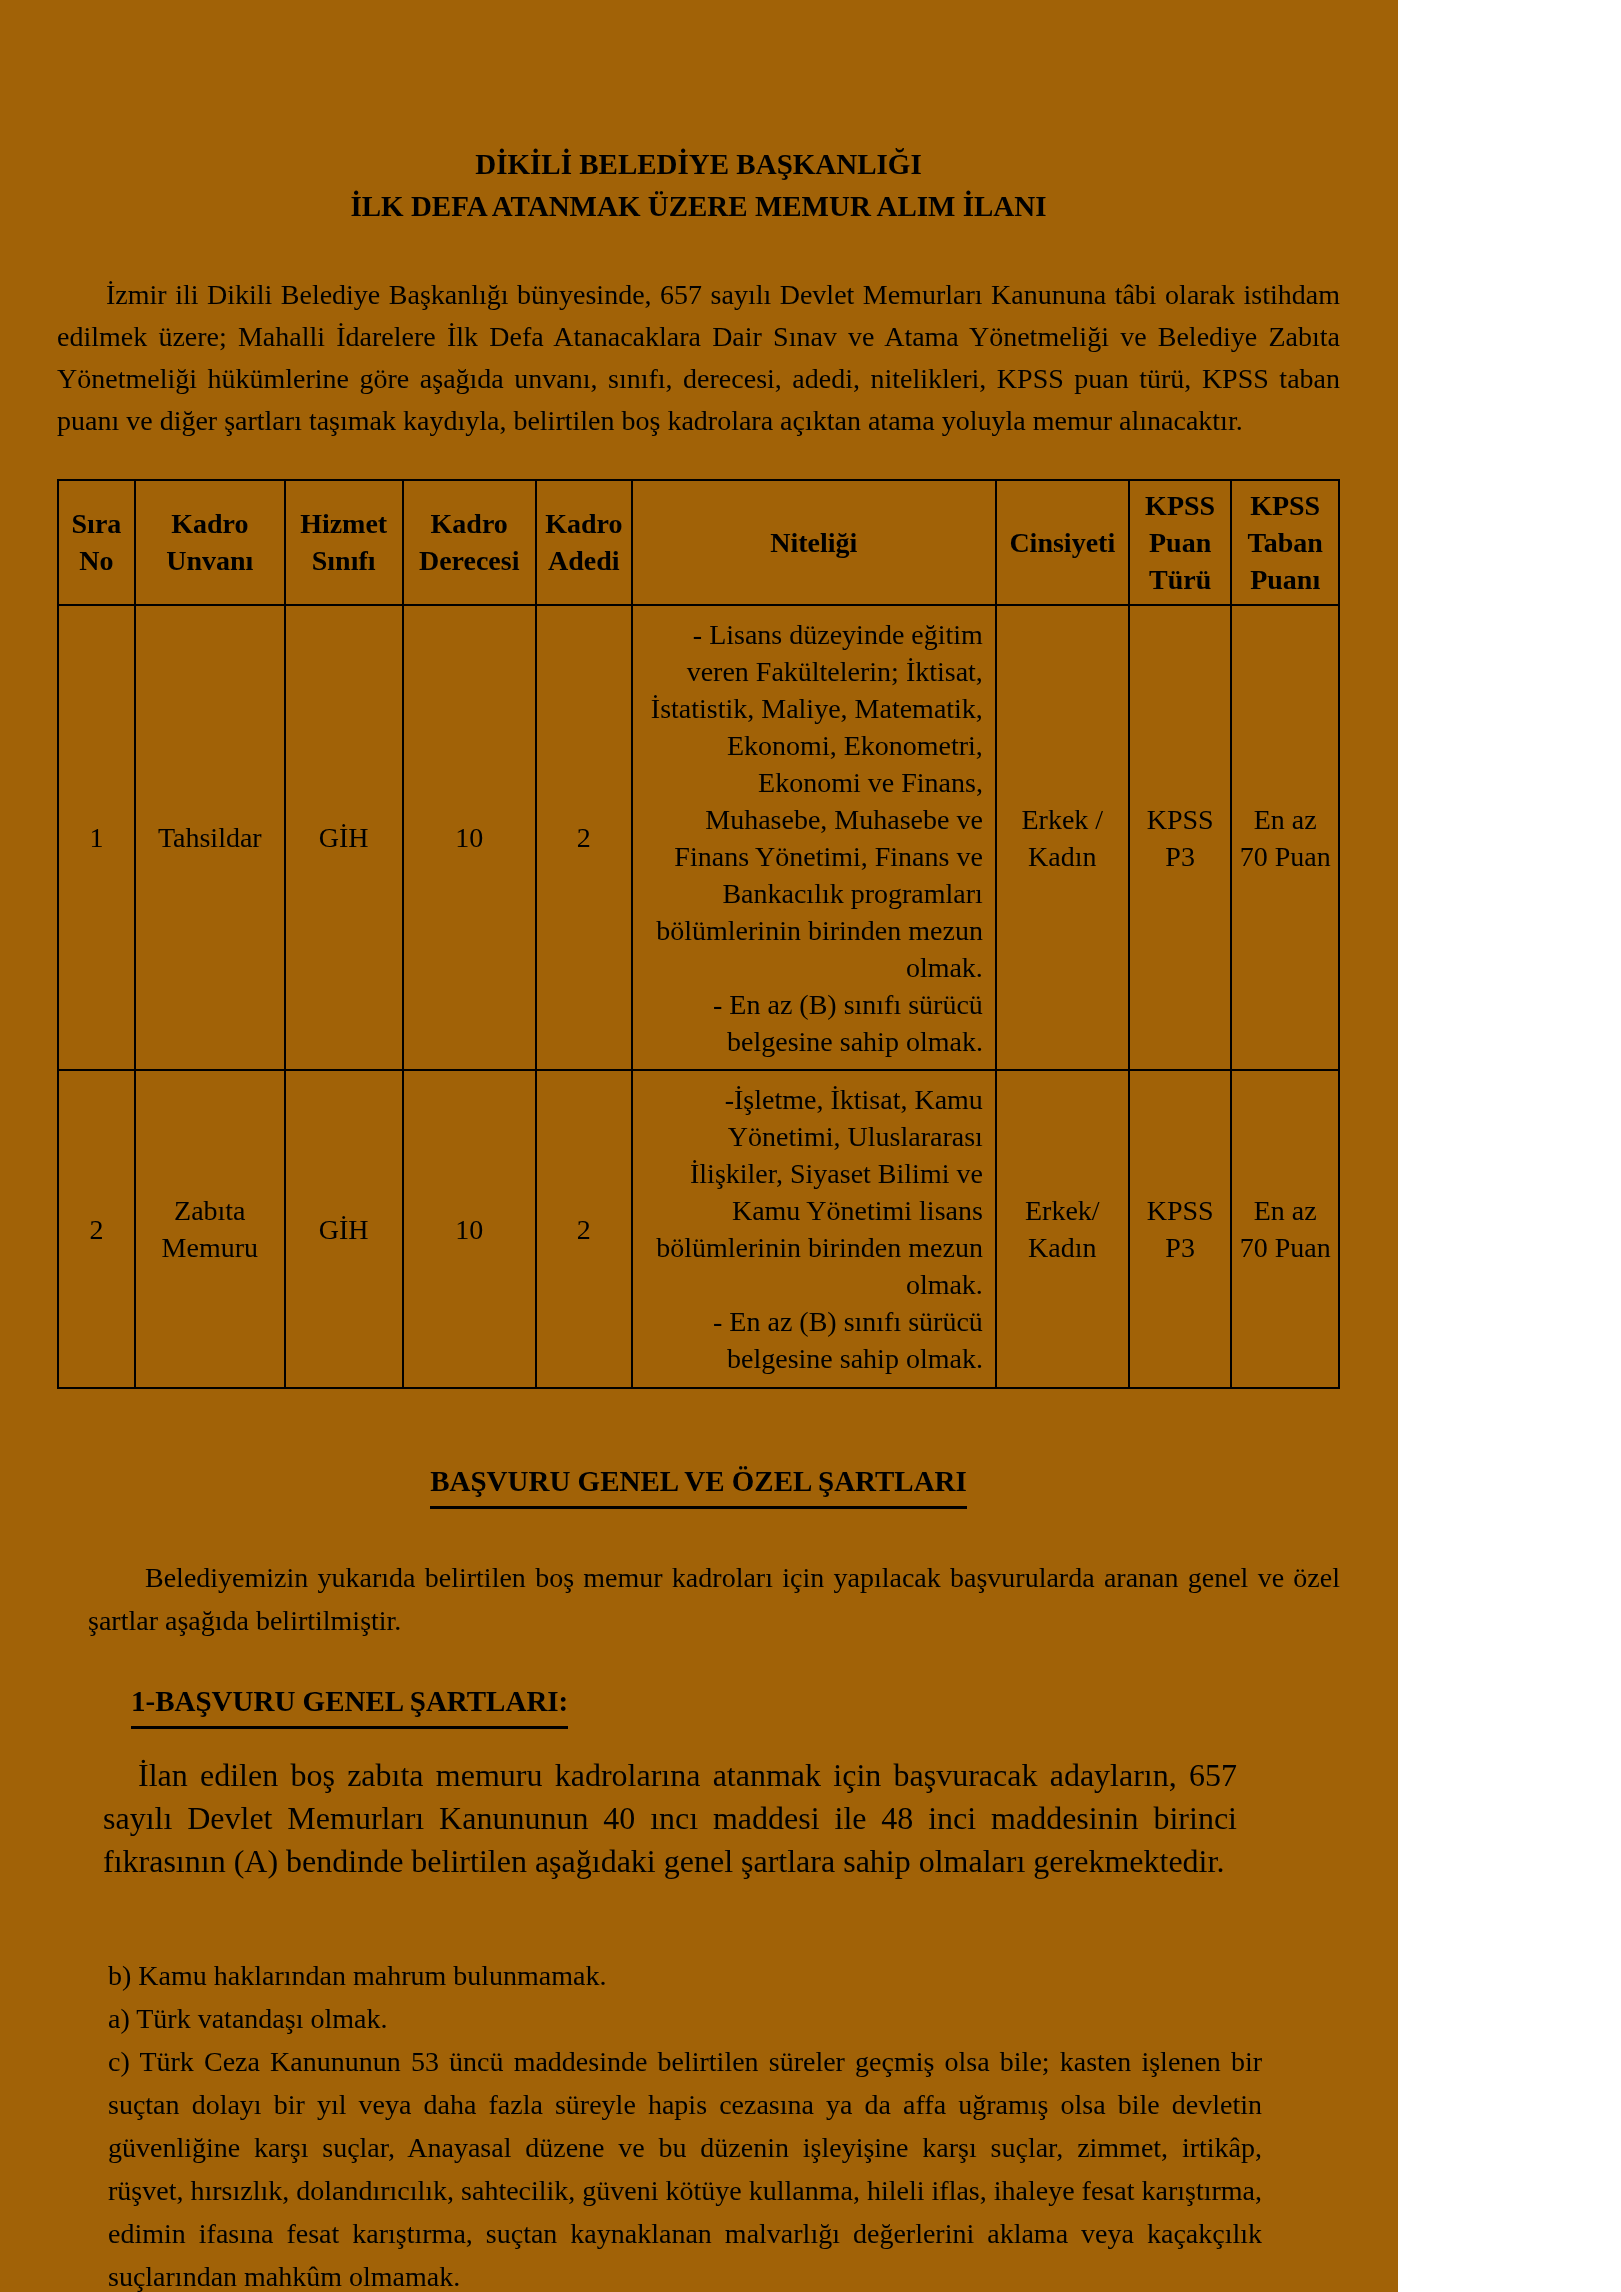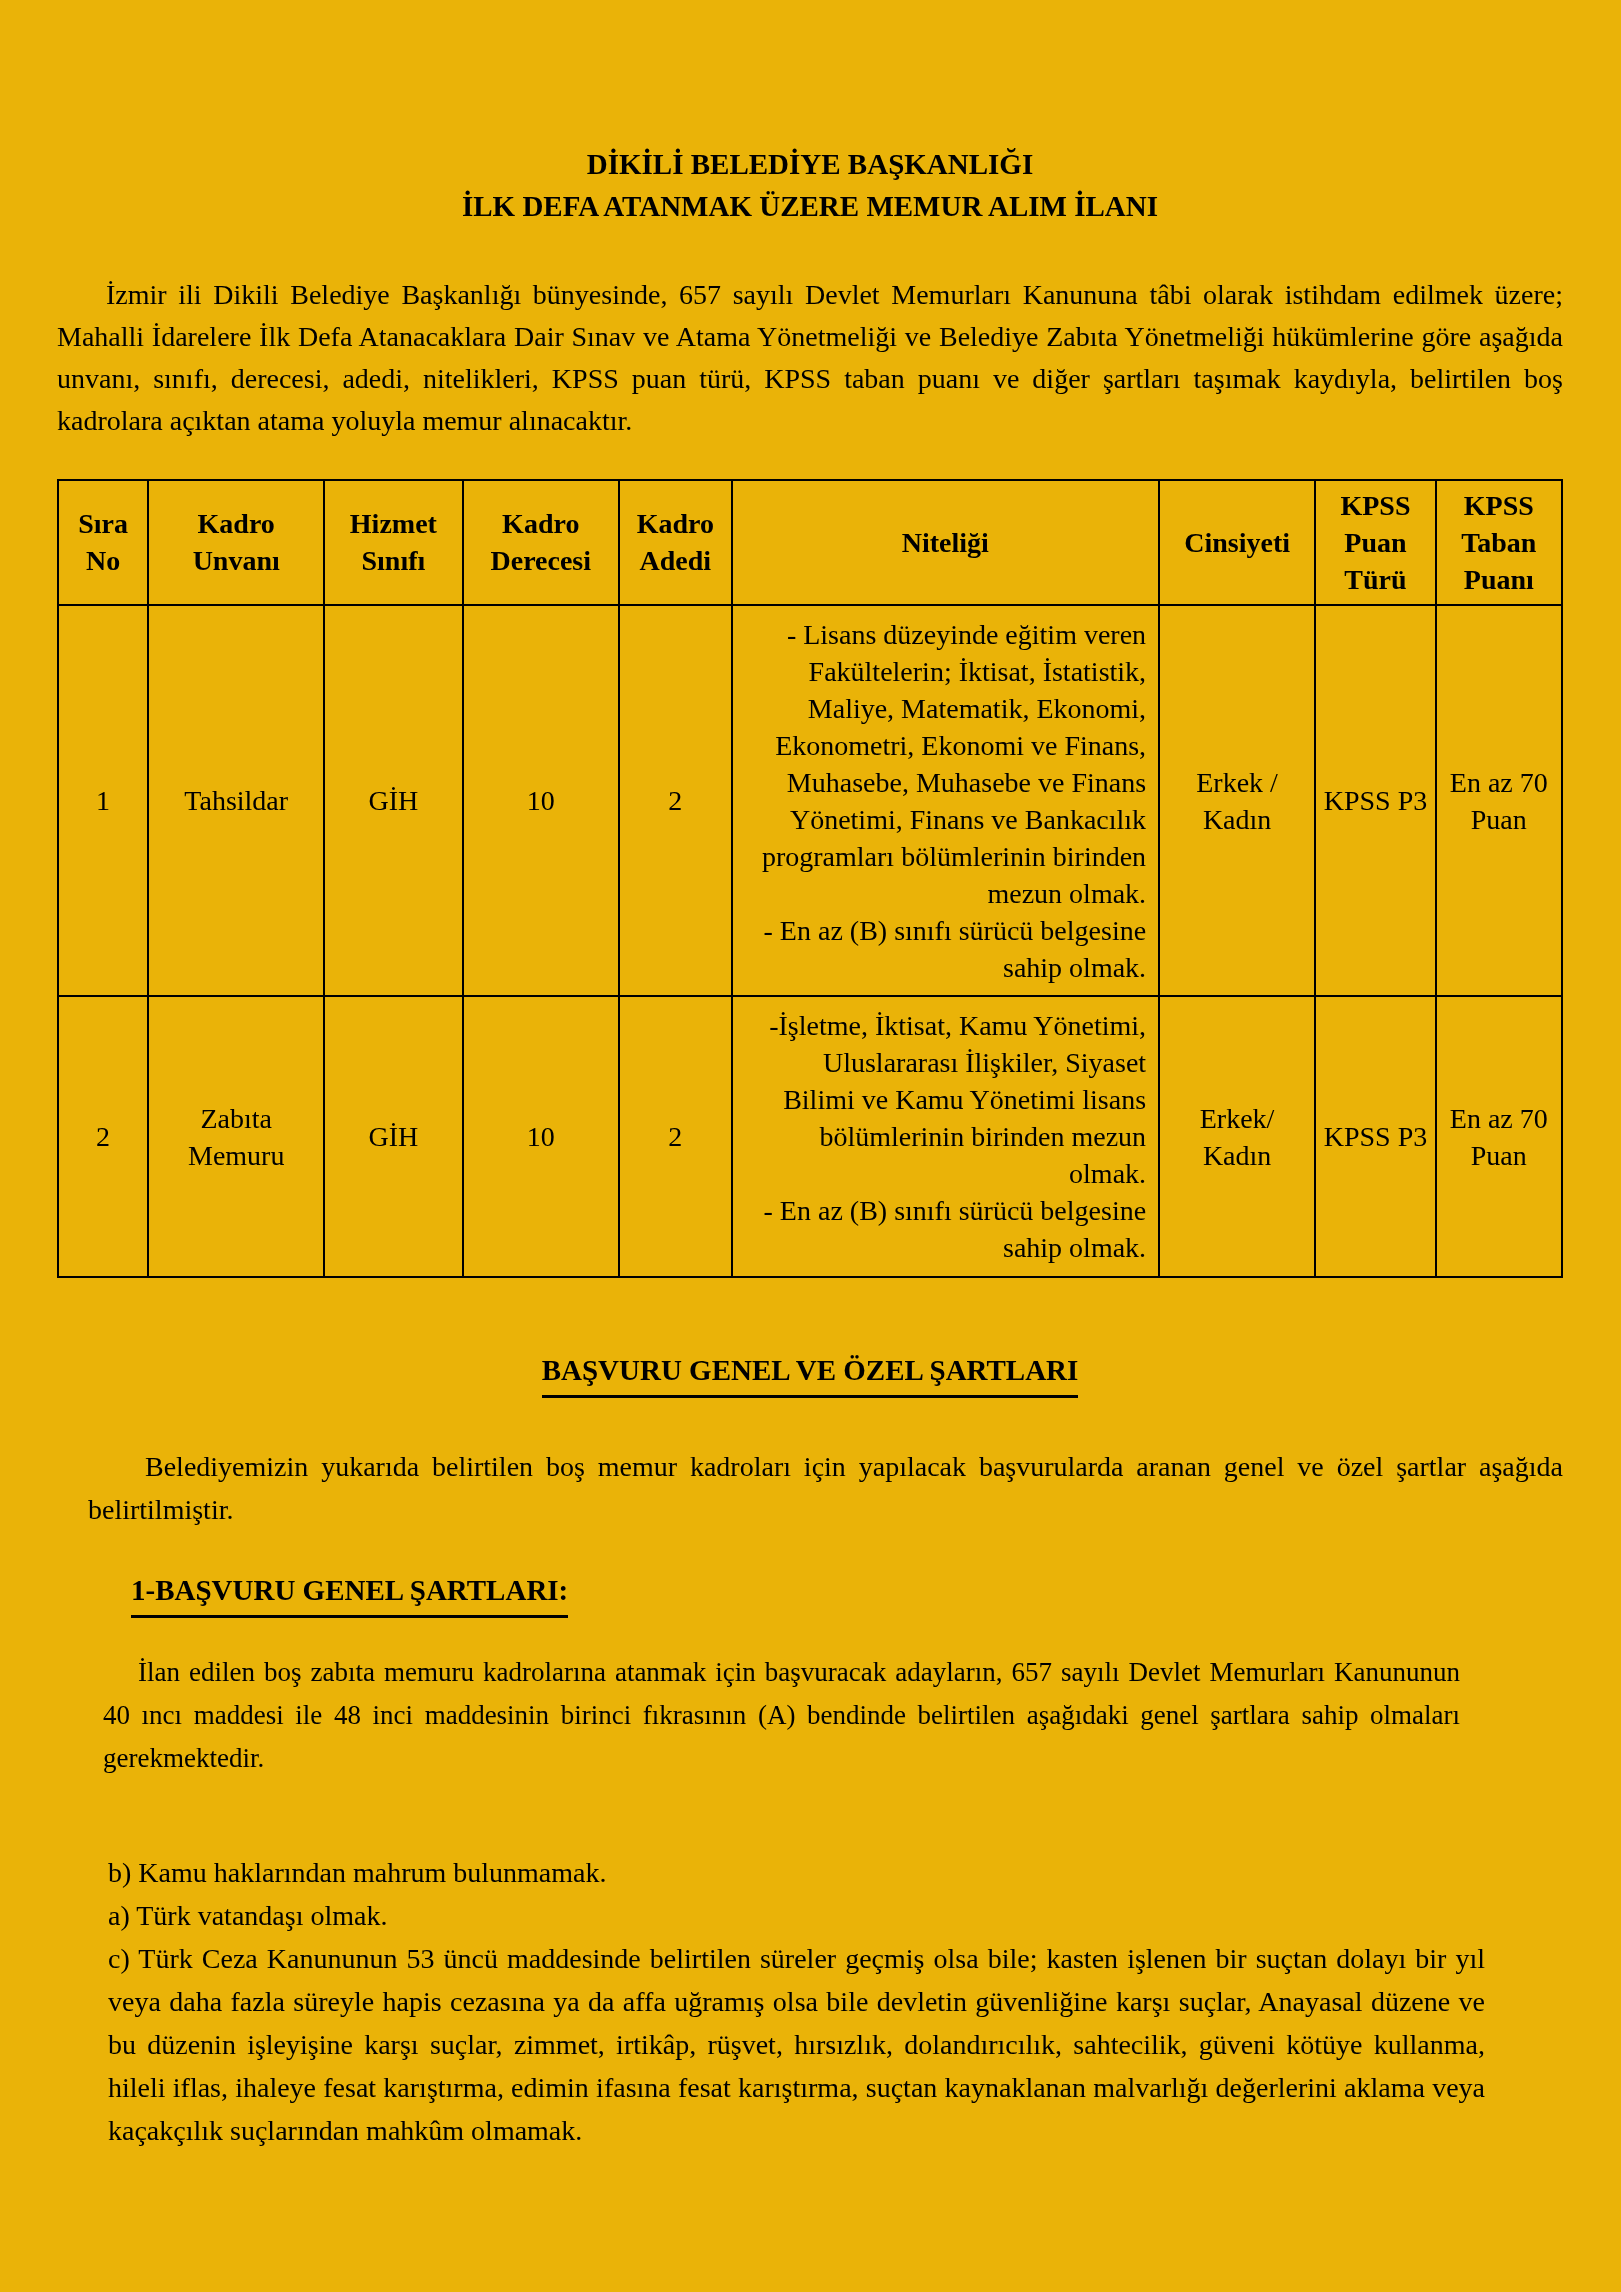--- a/index.html
+++ b/index.html
@@ -1,21 +1,21 @@
 <!DOCTYPE html>
 <html lang="tr"><head>
 <meta charset="utf-8">
 <style>
   * { box-sizing: border-box; }
   html, body { margin: 0; padding: 0; background: #ffffff; }
   .page {
     position: relative;
-    width: 1621px;
+    width: 1398px;
     height: 2293px;
-    background: #eab308;
+    background: #a16207;
     color: #000000;
     font-family: "Liberation Serif", serif;
     padding: 143px 58px 0 57px;
     overflow: hidden;
   }
   .doc-title {
     text-align: center;
     font-weight: 700;
     font-size: 29px;
     line-height: 42px;
@@ -68,24 +68,24 @@
     text-align: justify;
     text-indent: 57px;
   }
   .subsection-heading {
     margin-top: 43px;
     margin-left: 74px;
     font-size: 29px;
     font-weight: 700;
   }
   .subsection-intro {
-    margin-top: 33px;
+    margin-top: 25px;
     margin-left: 46px;
     margin-right: 103px;
-    font-size: 27px;
+    font-size: 32px;
     line-height: 43px;
     text-align: justify;
     text-indent: 35px;
   }
   .conditions-list {
     margin-top: 71px;
     margin-left: 51px;
     margin-right: 78px;
     font-size: 28px;
     line-height: 43px;

